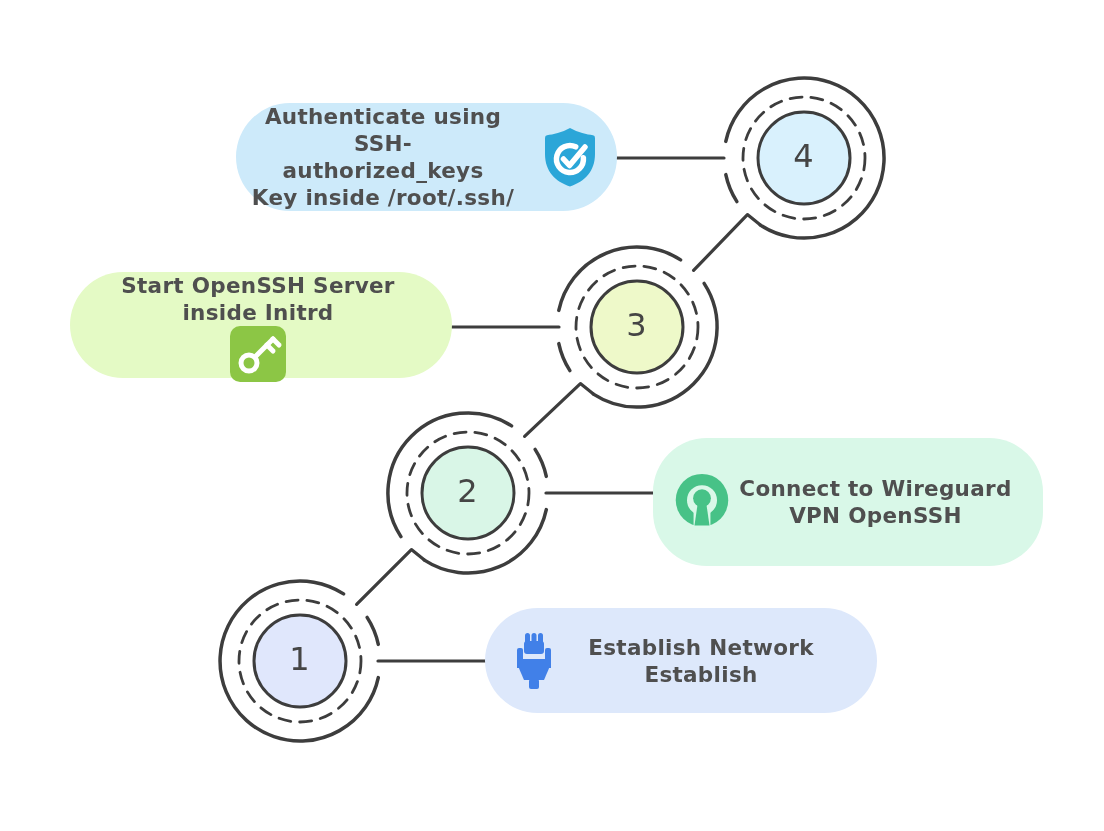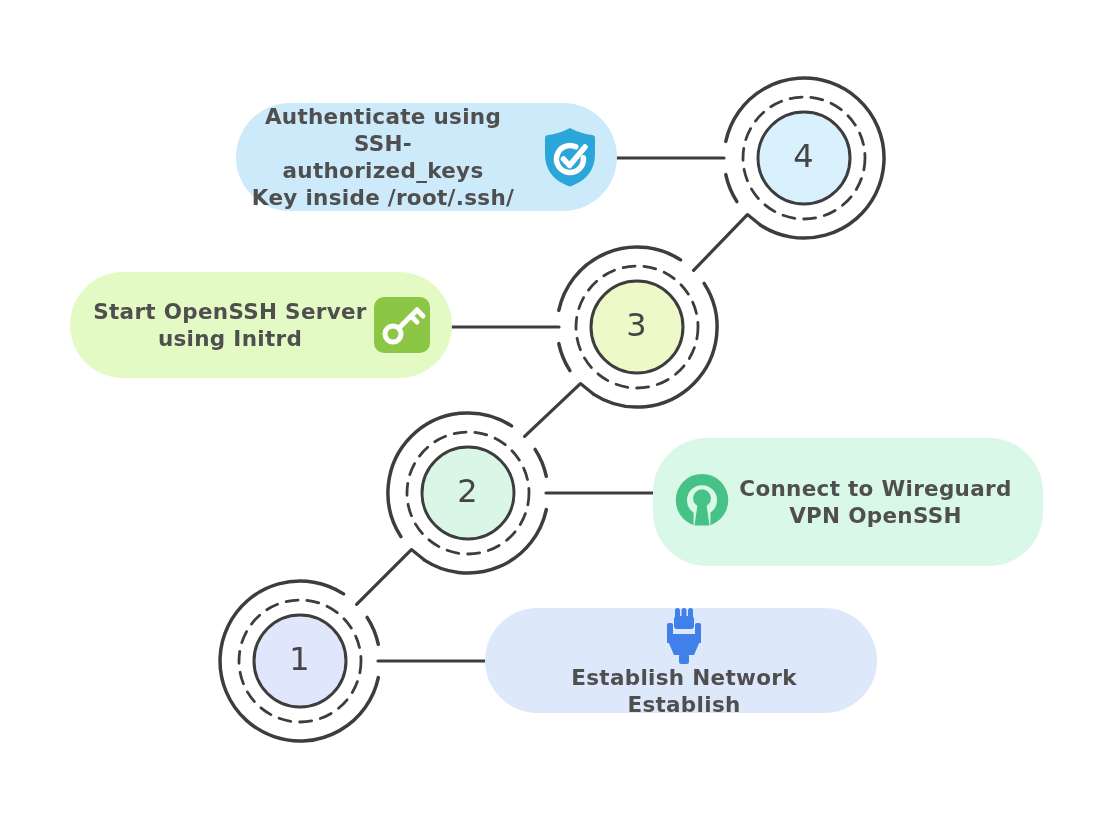--- a/index.html
+++ b/index.html
@@ -6,23 +6,23 @@
   body{background:#ffffff;font-family:"DejaVu Sans", sans-serif;}
   .canvas{position:relative;width:1104px;height:831px;background:#ffffff;overflow:hidden;}
   .links{position:absolute;left:0;top:0;width:1104px;height:831px;}
   .num{position:absolute;transform:translate(-50%,-54%);font-size:32px;font-weight:400;
        color:#454545;letter-spacing:1px;}
   .card{position:absolute;display:flex;align-items:center;border-radius:54px;box-sizing:border-box;}
   .card .txt{flex:1;text-align:center;font-weight:700;font-size:21.5px;line-height:27px;
              color:#4f4f4f;letter-spacing:.3px;}
   .card .txt span{display:block;}
   .card .icon{flex:none;display:flex;align-items:center;justify-content:center;}
-  .card1{left:485px;top:608px;width:392px;height:105px;padding:0 26px 0 32px;flex-direction:column;}
+  .card1{left:485px;top:608px;width:392px;height:105px;padding:0 26px 0 32px;}
   .card2{left:653px;top:438px;width:390px;height:128px;padding:0 24px 0 19px;}
-  .card3{left:70px;top:272px;width:382px;height:106px;padding:0 22px 0 16px;}
+  .card3{left:70px;top:272px;width:382px;height:106px;padding:0 22px 0 16px;flex-direction:column;}
   .card4{left:236px;top:103px;width:381px;height:108px;padding:0 17px 0 14px;gap:24px;}
 </style>
 </head>
 <body>
 
 <div class="canvas">
 
   <svg class="links" viewBox="0 0 1104 831">
     <g fill="none" stroke-width="3.2" stroke-linecap="round" stroke-linejoin="round" stroke="#3d3d3d">
 
@@ -85,21 +85,21 @@
           <path d="M43.4,31.8 A13.5,13.5 0 1 1 35.7,20.8"></path>
           <path d="M23.5,33 L29.5,39.5 L45,21"></path>
         </g>
       </svg>
     </div>
   </div>
 
   <div class="card card3" style="background: rgb(228, 250, 197);">
     <div class="txt">
       <span>Start OpenSSH Server</span>
-      <span>using Initrd</span>
+      <span>inside Initrd</span>
     </div>
     <div class="icon">
       <svg width="56" height="56" viewBox="0 0 56 56">
         <rect x="0" y="0" width="56" height="56" rx="10" fill="#8cc645"></rect>
         <g fill="none" stroke="#ffffff" stroke-width="5" stroke-linecap="round">
           <circle cx="19" cy="37" r="8"></circle>
           <path d="M25,31 L43,13"></path>
           <path d="M37,19 L43,25"></path>
           <path d="M43,13 L49,19"></path>
         </g>

